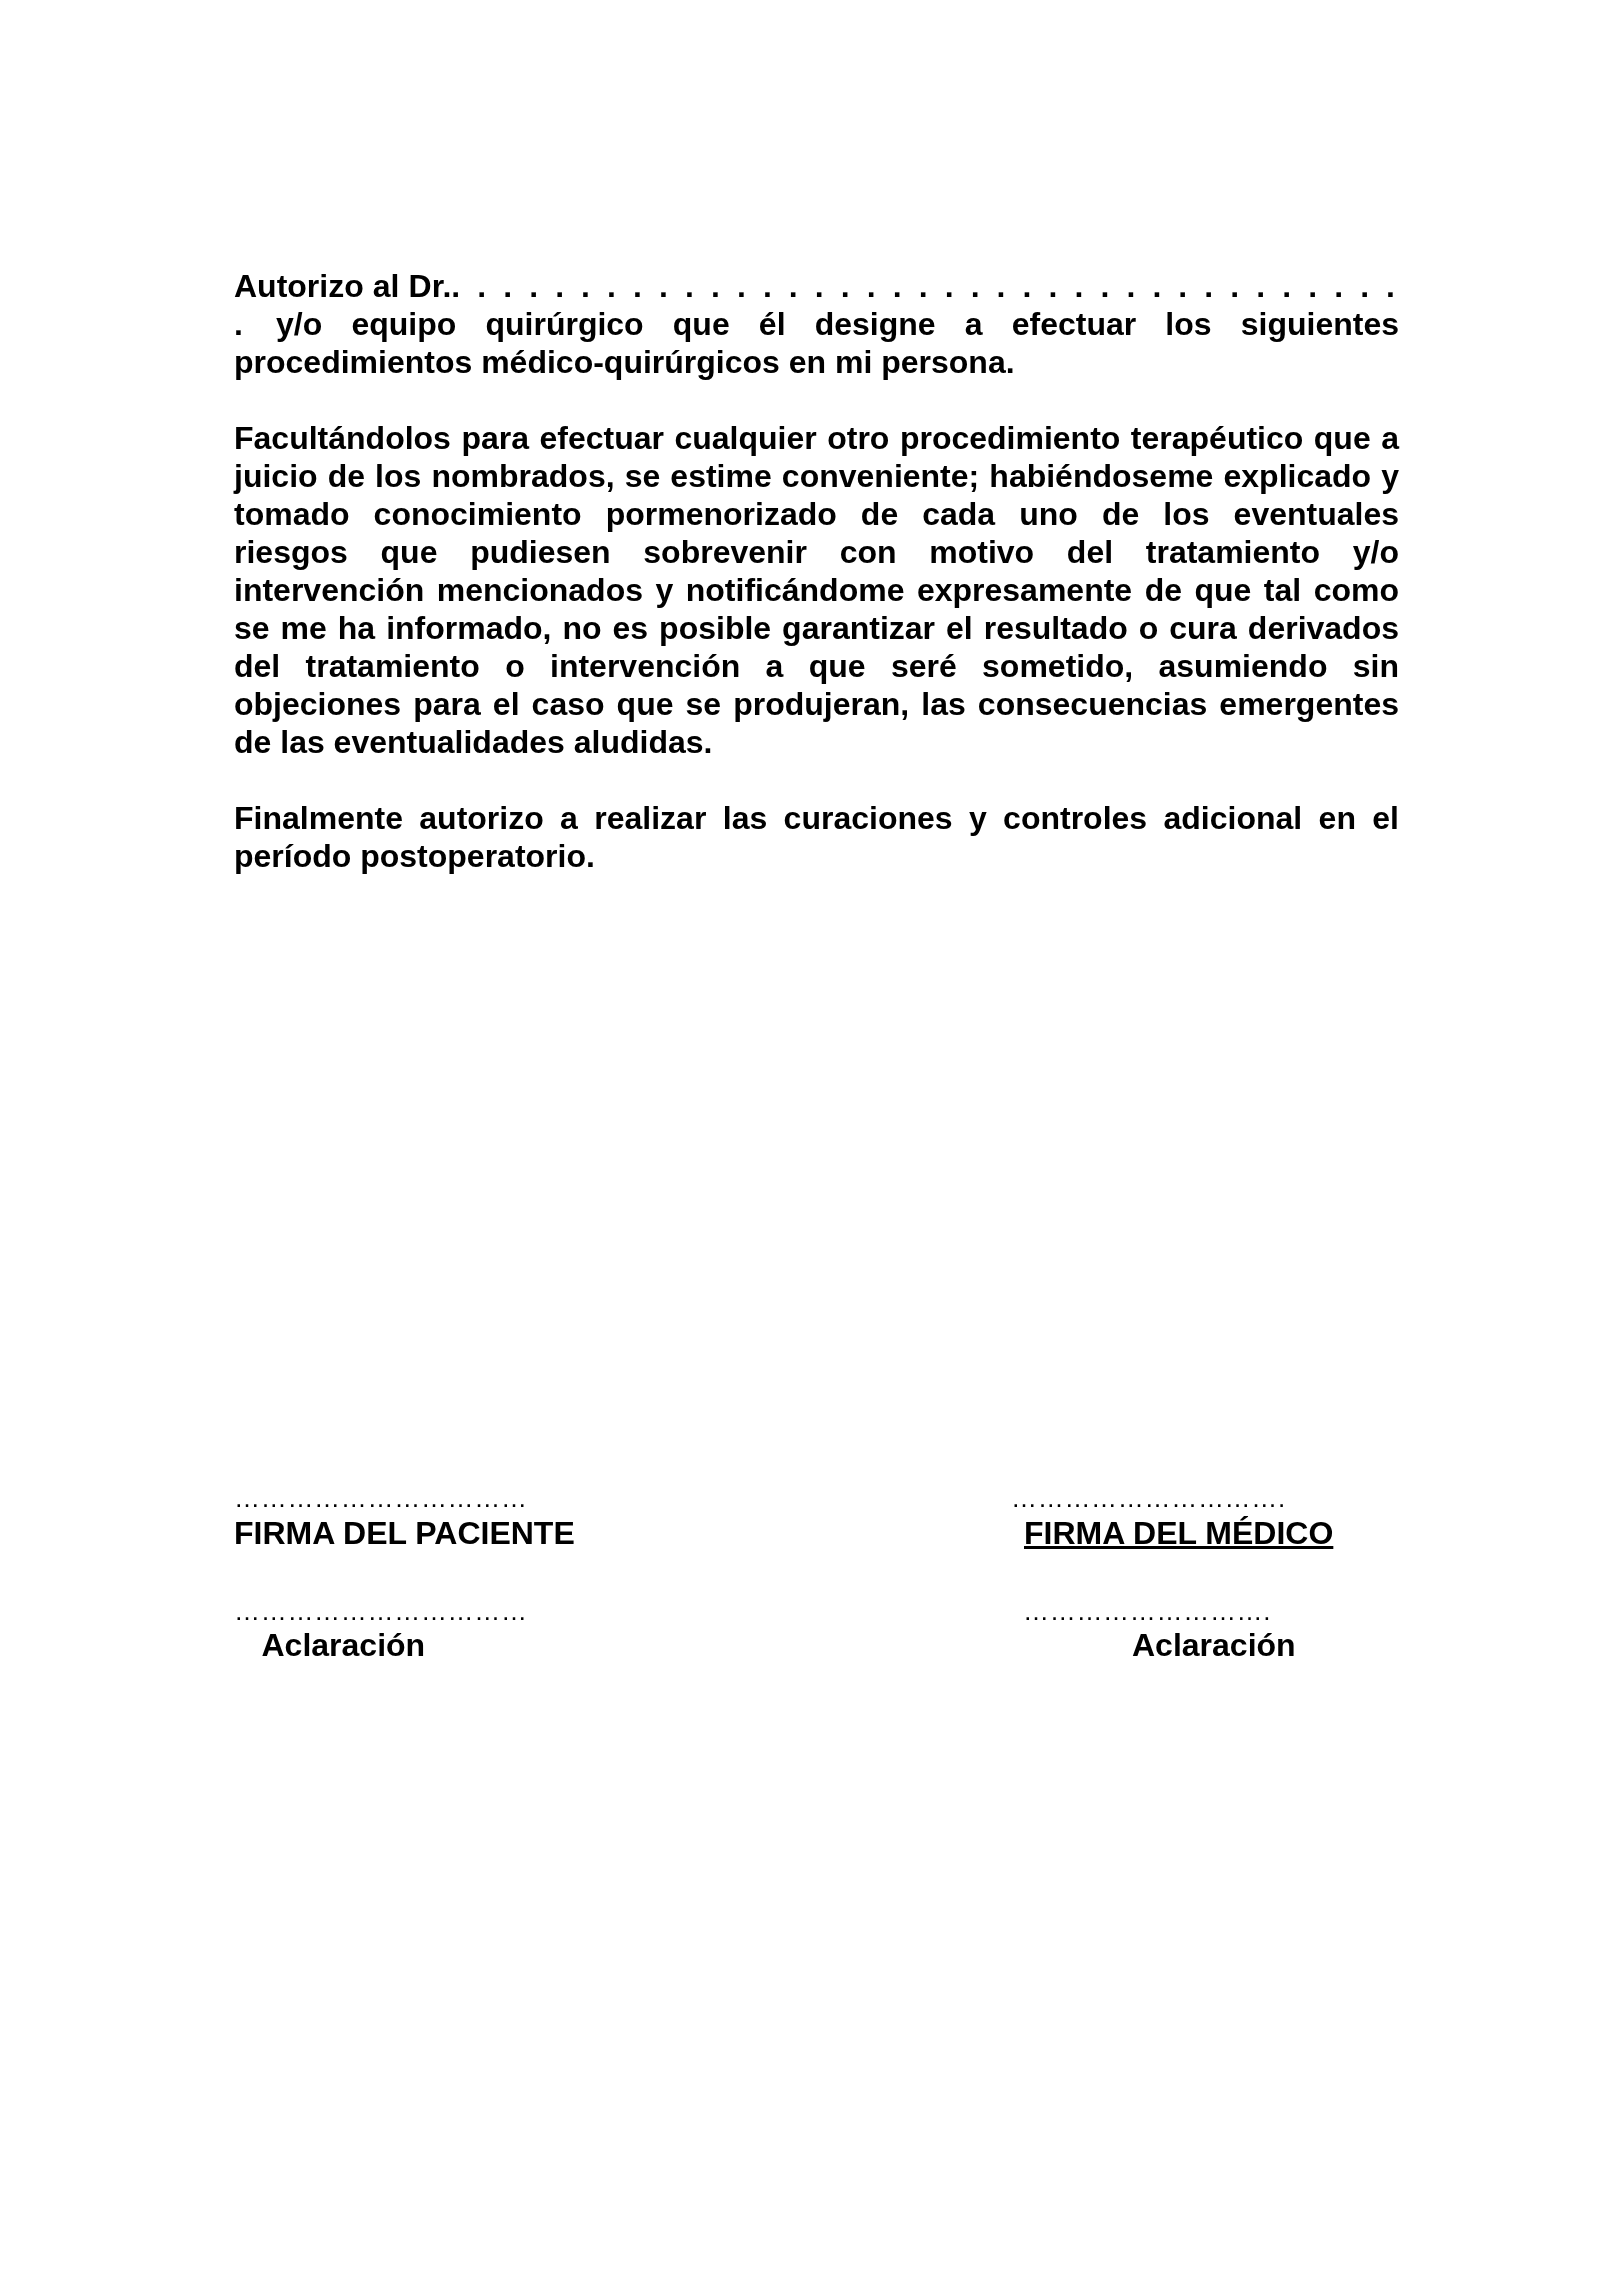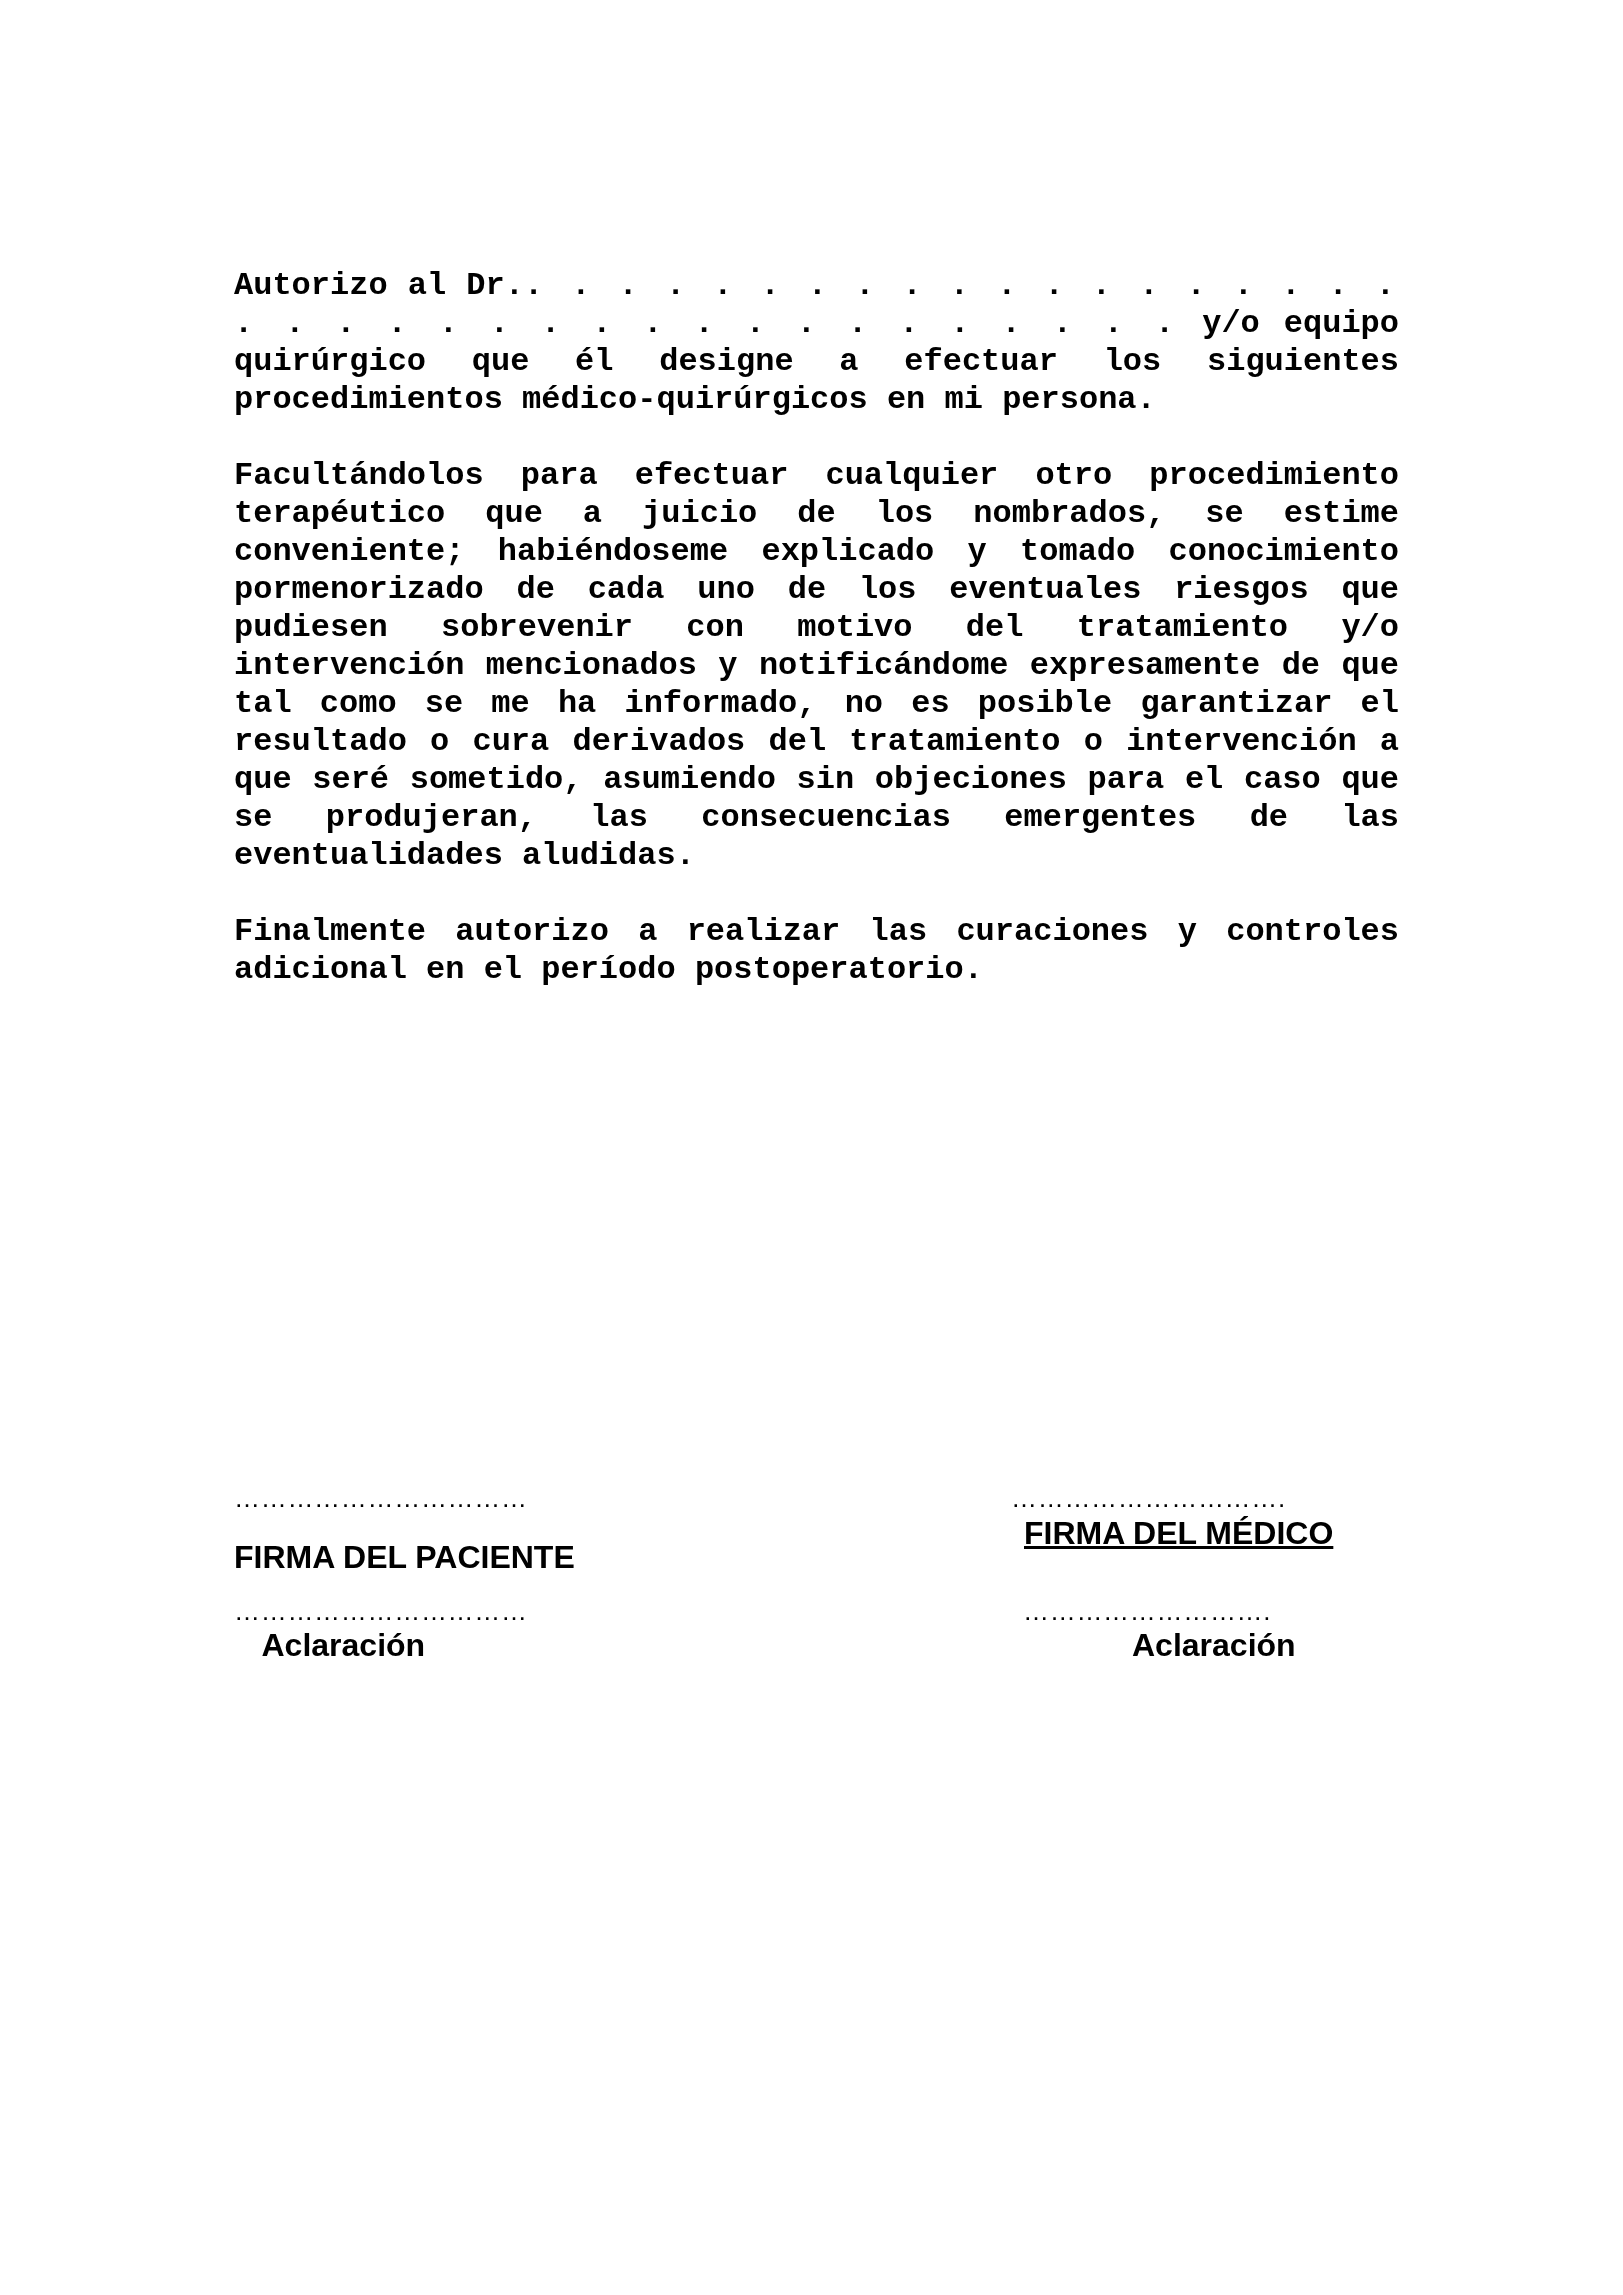--- a/index.html
+++ b/index.html
@@ -13,21 +13,20 @@
       position: relative;
       overflow: hidden;
       font-family: "Liberation Sans", sans-serif;
       color: #000000;
     }
     .page {
       position: absolute;
       left: 234px;
       top: 267px;
       width: 1165px;
-      font-family: Liberation Mono, monospace;
     }
     .para {
       font-weight: bold;
       font-size: 32px;
       line-height: 38px;
       text-align: justify;
       margin: 0;
     }
     .para + .gap { height: 38px; }
     .dots-inline { letter-spacing: 4px; }
@@ -60,21 +59,21 @@
 <div class="page">
   <p class="para"><span>Autorizo al Dr.</span><span class="dots-inline">. . . . . . . . . . . . . . . . . . . . . . . . . . . . . . . . . . . . . .</span><span> y/o equipo quirúrgico que él designe a efectuar los siguientes procedimientos médico-quirúrgicos en mi persona.</span></p>
   <div class="gap"></div>
   <p class="para">Facultándolos para efectuar cualquier otro procedimiento  terapéutico que a juicio de los nombrados, se estime conveniente; habiéndoseme explicado y tomado conocimiento pormenorizado de cada uno de los  eventuales riesgos que pudiesen sobrevenir con motivo del tratamiento y/o intervención mencionados y notificándome expresamente  de que tal como se me ha informado, no es posible garantizar el  resultado o cura derivados  del tratamiento o intervención a que seré sometido, asumiendo sin objeciones para el caso que se produjeran, las consecuencias emergentes de las eventualidades aludidas.</p>
   <div class="gap"></div>
   <p class="para">Finalmente autorizo a realizar las curaciones y controles adicional en el período postoperatorio.</p>
 </div>
 
 <div class="signatures">
   <div class="sig-dots" style="left:0; top:0;">……………………………</div>
-  <div class="sig-label" style="left:0; top:29px;margin-top:24px;">FIRMA DEL PACIENTE</div>
+  <div class="sig-label" style="left:0; top:29px;">FIRMA DEL PACIENTE</div>
   <div class="sig-dots" style="left:0; top:113px;">……………………………</div>
   <div class="sig-label" style="left:27.5px; top:141px;">Aclaración</div>
 
   <div class="sig-dots" style="left:777px; top:0;">………………………….</div>
   <div class="sig-label" style="left:790px; top:29px;text-decoration:underline;">FIRMA DEL MÉDICO</div>
   <div class="sig-dots" style="left:789px; top:113px;">……………………….</div>
   <div class="sig-label" style="left:898px; top:141px;">Aclaración</div>
 </div>
 
 

